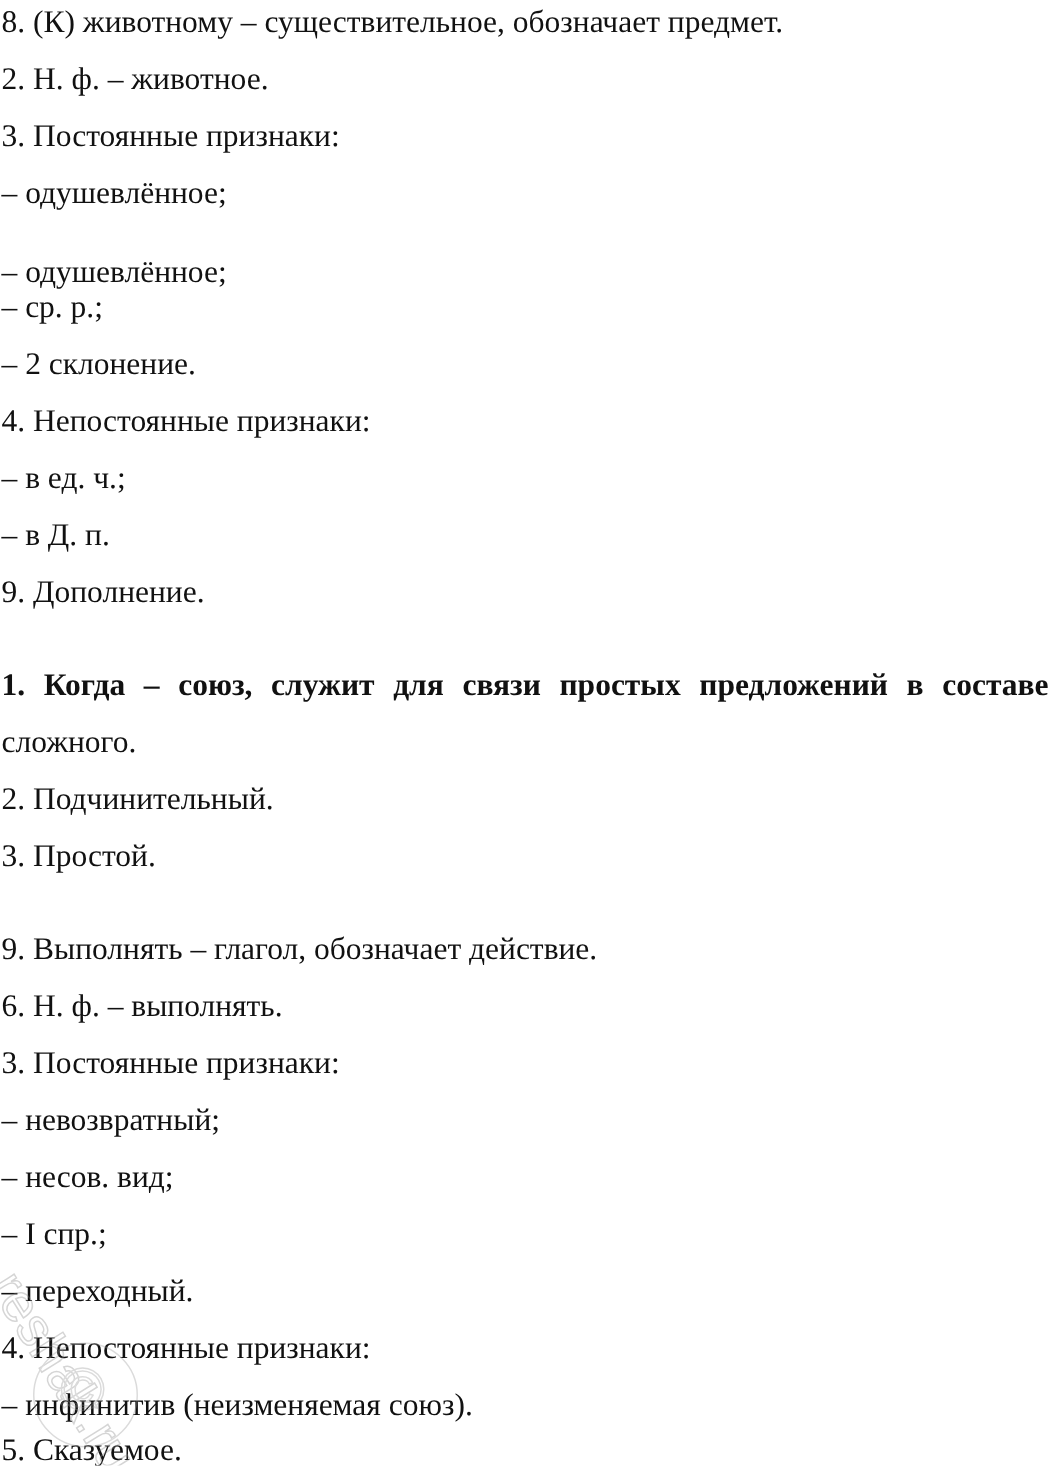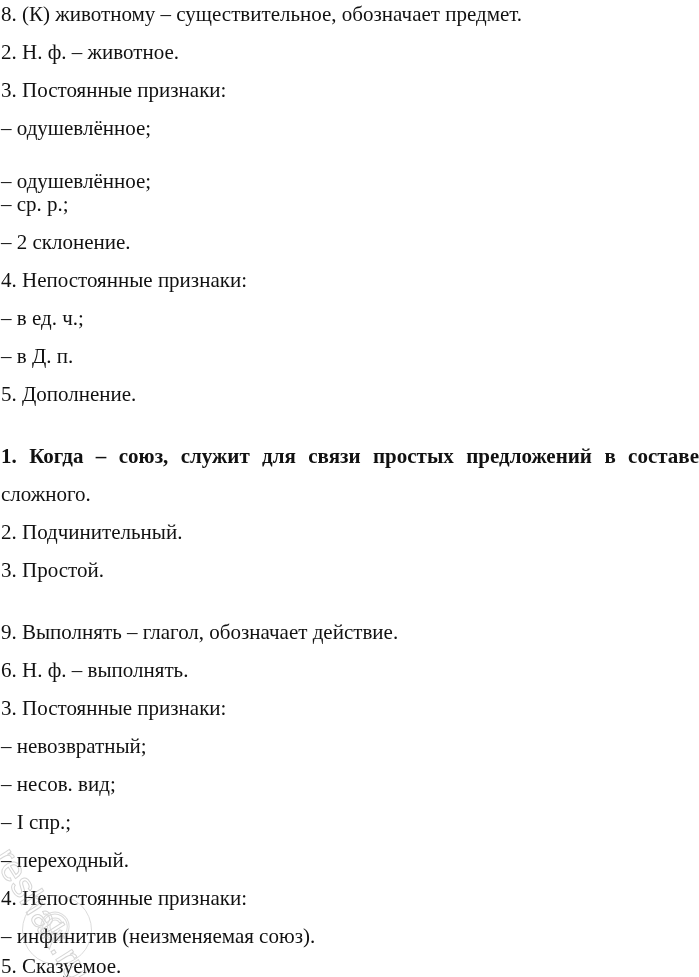--- a/index.html
+++ b/index.html
@@ -46,21 +46,21 @@
     <div class="line" style="top:1px">8.  (К) животному – существительное, обозначает предмет.</div>
     <div class="line" style="top:39px">2. Н. ф. – животное.</div>
     <div class="line" style="top:77px">3. Постоянные признаки:</div>
     <div class="line" style="top:115px">– одушевлённое;</div>
     <div class="line" style="top:168px">– одушевлённое;</div>
     <div class="line" style="top:191px">– ср. р.;</div>
     <div class="line" style="top:229px">– 2 склонение.</div>
     <div class="line" style="top:267px">4. Непостоянные признаки:</div>
     <div class="line" style="top:305px">– в ед. ч.;</div>
     <div class="line" style="top:343px">– в Д. п.</div>
-    <div class="line" style="top:381px">5. Дополнение.</div>
+    <div class="line" style="top:381px">9. Дополнение.</div>
   </div>
 
   <div>
     <div class="line justify" style="top:443px">1. Когда – союз, служит для связи простых предложений в составе</div>
     <div class="line" style="top:481px">сложного.</div>
     <div class="line" style="top:519px">2. Подчинительный.</div>
     <div class="line" style="top:557px">3. Простой.</div>
   </div>
 
   <div>

